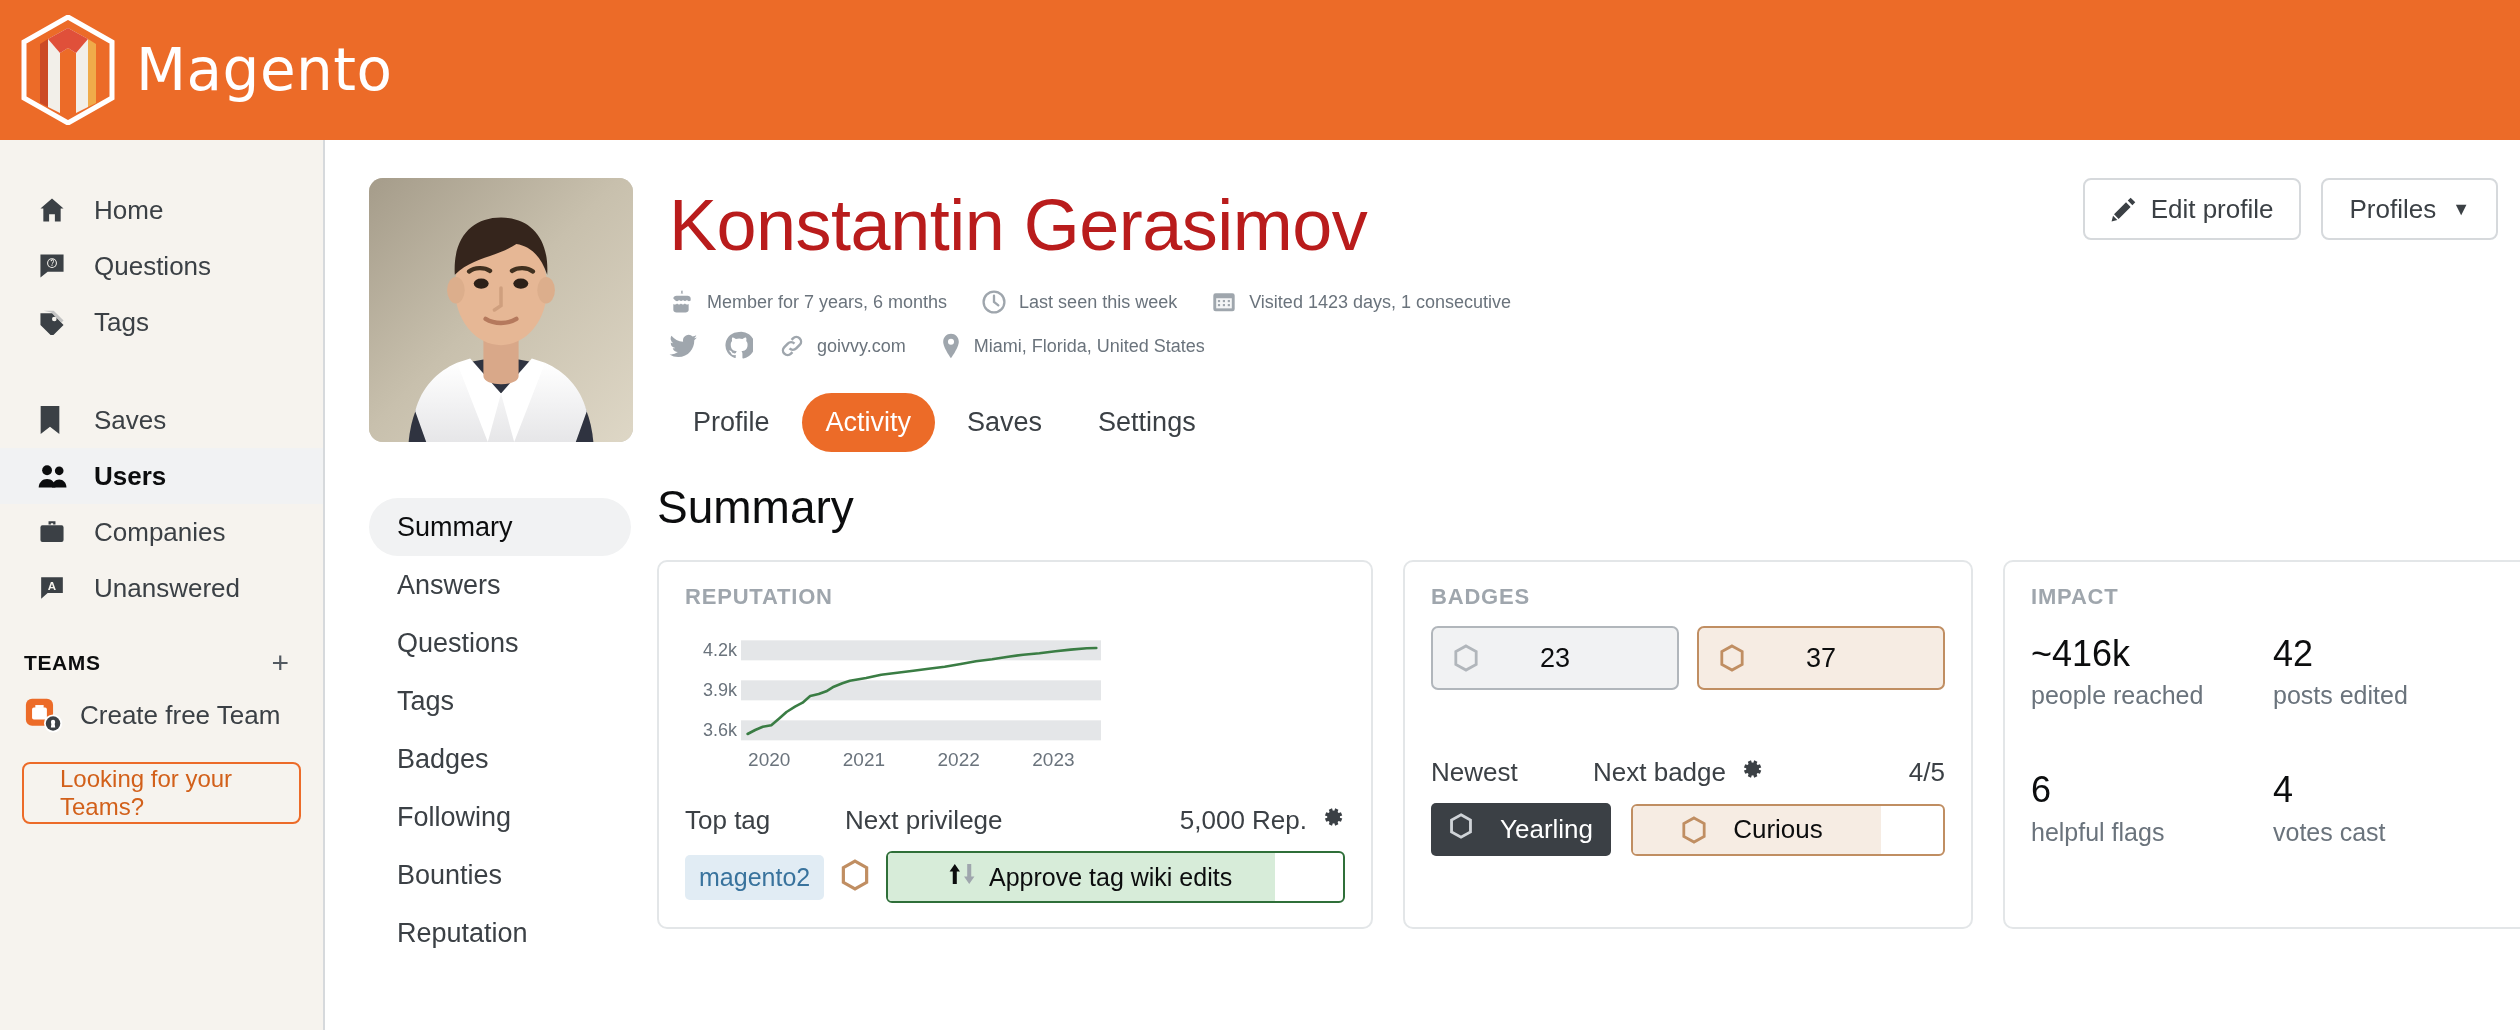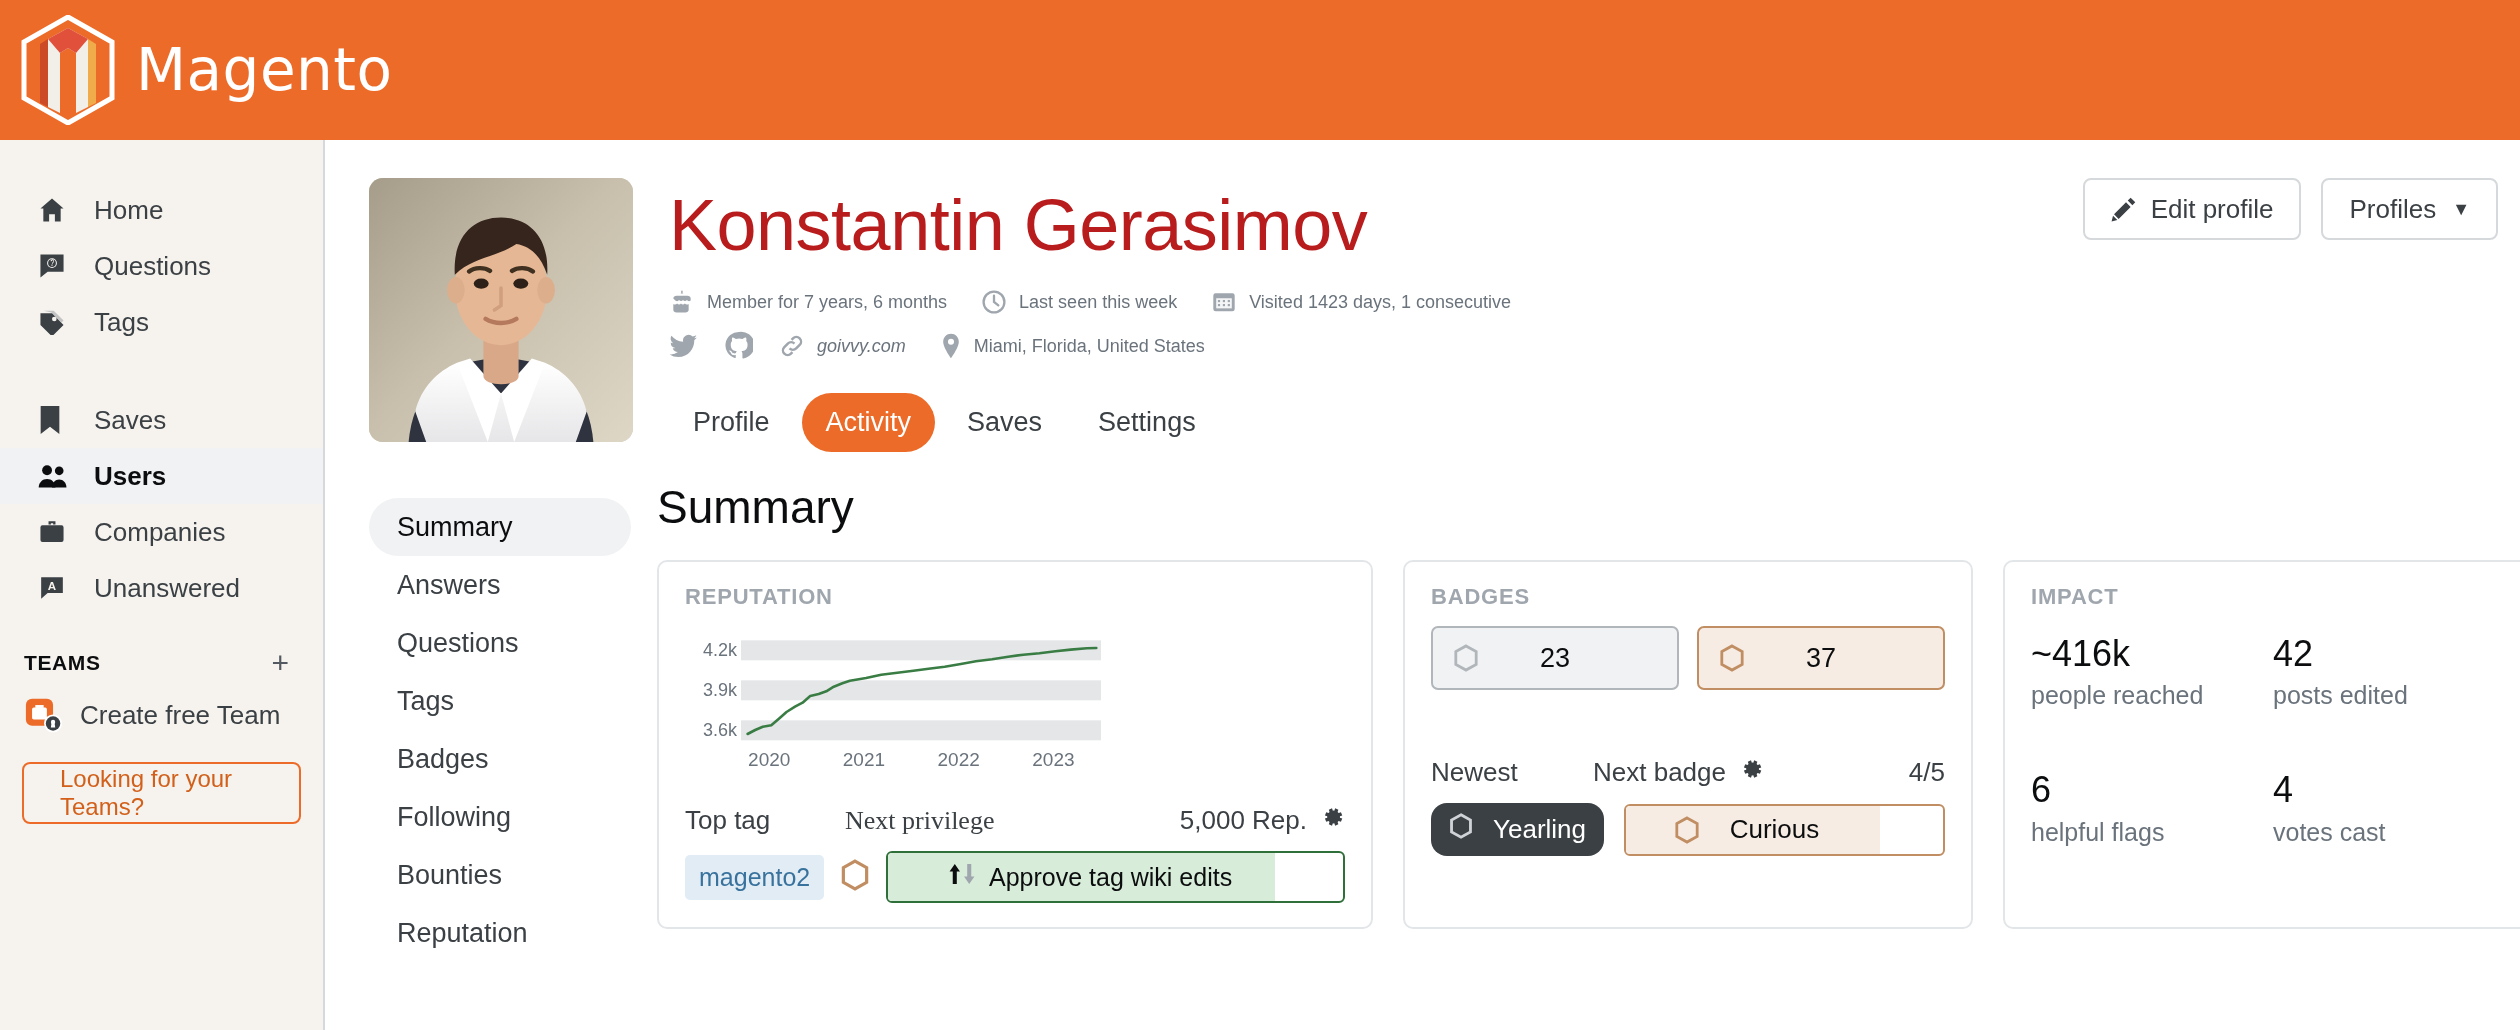--- a/index.html
+++ b/index.html
@@ -97,21 +97,21 @@
   }
 
   .meta-row {
     margin-left: 300px; display: flex; align-items: flex-end;
     color: #6a737c; font-size: 18px;
   }
   .meta-row.r1 { margin-top: 24px; }
   .meta-row.r2 { margin-top: 16px; }
   .meta-item { display: flex; align-items: center; margin-right: 34px; }
   .meta-item .ico { margin-right: 12px; display: flex; align-items: center; }
-  .meta-item.link { color: #6a737c; cursor: pointer; font-style: italic; }
+  .meta-item.link { color: #6a737c; cursor: pointer; }
   .soc { margin-right: 26px; cursor: pointer; display: flex; align-items: center; }
 
   #topright {
     position: absolute; right: 22px; top: 38px;
     display: flex; align-items: center; gap: 20px;
   }
   .btn {
     border: 2px solid #d6d9dc; border-radius: 8px; background: #fff;
     height: 62px; display: flex; align-items: center;
     padding: 0 26px; font-size: 26px; color: #3b4045; cursor: pointer;
@@ -163,21 +163,21 @@
   
   #rep-top { display: flex; margin-top: 12px; }
   #rep-left { width: 250px; flex: 0 0 250px; }
   #rep-number { font-size: 62px; color: #0c0d0e; font-weight: 400; line-height: 1.15; }
   #rep-sub { margin-top: 14px; font-size: 26px; color: #0a95ff; font-weight: 700; cursor: pointer; }
   #rep-chart { flex: 1; padding-top: 12px; }
 
   #rep-bottom { margin-top: 26px; }
   .rep-head-row { display: flex; align-items: baseline; font-size: 26px; color: #3b4045; }
   .rep-head-row .h-toptag { width: 160px; flex: 0 0 160px; }
-  .rep-head-row .h-priv { flex: 1; font-family: Liberation Serif, serif; }
+  .rep-head-row .h-priv { flex: 1; }
   .rep-head-row .h-rep { margin-left: auto; display: flex; align-items: center; gap: 12px; }
 
   .rep-body-row { display: flex; align-items: center; margin-top: 14px; gap: 16px; }
   #tag-pill {
     background: #e1ecf4; color: #39739d; border-radius: 5px;
     padding: 8px 14px; font-size: 25px;
   }
   #priv-bar {
     flex: 1; height: 52px; border: 2px solid #2f6f39; border-radius: 6px;
     position: relative; overflow: hidden; background: #fff; cursor: pointer;
@@ -204,22 +204,22 @@
   #bc-silver { background: #f1f2f3; border: 2px solid #b1b6bb; }
   #bc-bronze { background: #f6ece3; border: 2px solid #c08e62; }
 
   #badge-bottom { margin-top: 66px; }
   .badge-head-row { display: flex; align-items: center; font-size: 26px; color: #3b4045; }
   .badge-head-row .h-new { width: 162px; flex: 0 0 162px; }
   .badge-head-row .h-next { display: flex; align-items: center; gap: 12px; }
   .badge-head-row .h-frac { margin-left: auto; }
   .badge-body-row { display: flex; align-items: center; margin-top: 14px; gap: 20px; }
   #yearling {
-    background: #3b4045; color: #fff; border-radius: 16px;
-    padding: 10px 18px; font-size: 26px; display: flex; align-items: center; gap: 20px;
+    background: #3b4045; color: #fff; border-radius: 5px;
+    padding: 10px 18px; font-size: 26px; display: flex; align-items: center; gap: 27px;
     cursor: pointer;
   }
   #nextbadge-bar {
     flex: 1; height: 52px; border: 2px solid #c08e62; border-radius: 6px;
     position: relative; overflow: hidden; background: #fff; cursor: pointer;
   }
   #nextbadge-fill { position: absolute; left: 0; top: 0; bottom: 0; width: 80%; background: #f6ece3; }
   #nextbadge-text {
     position: absolute; inset: 0; display: flex; align-items: center; font-size: 26px; color: #0c0d0e; margin-left: 20px;
   }

